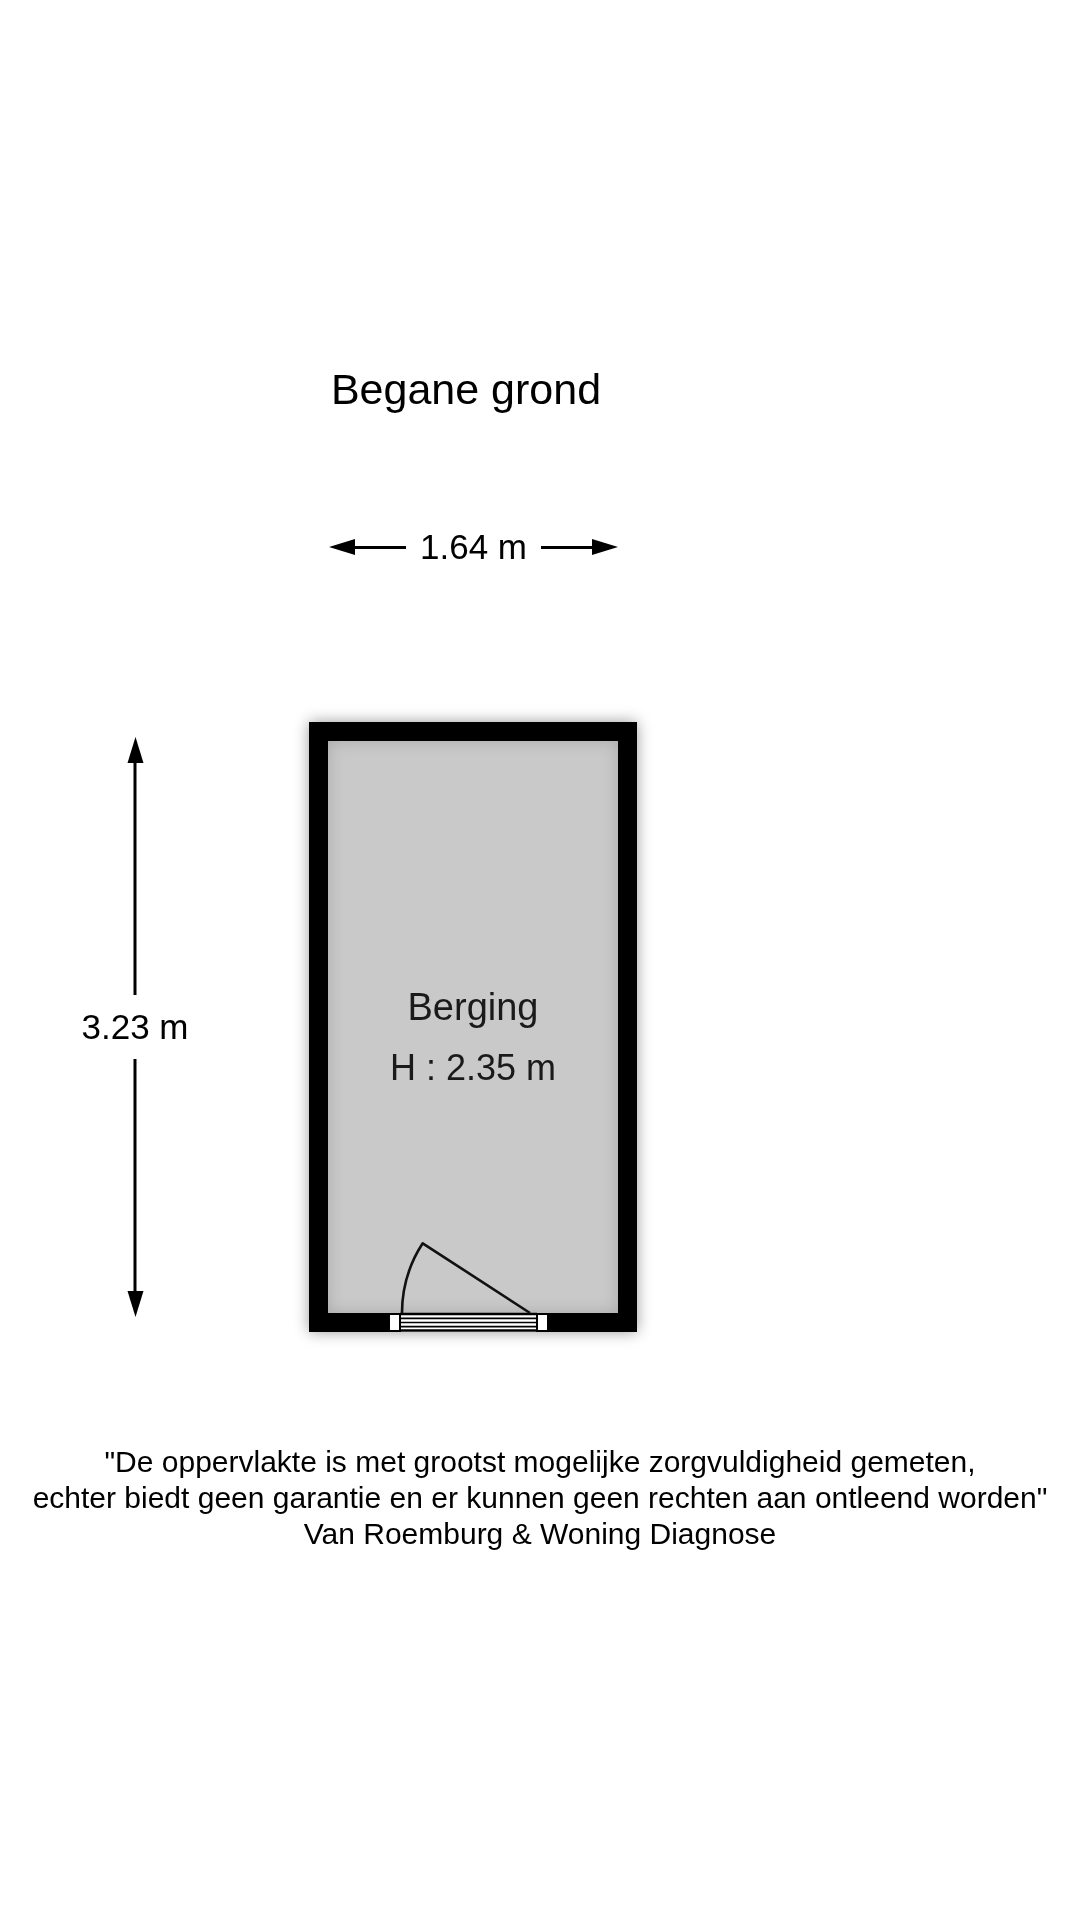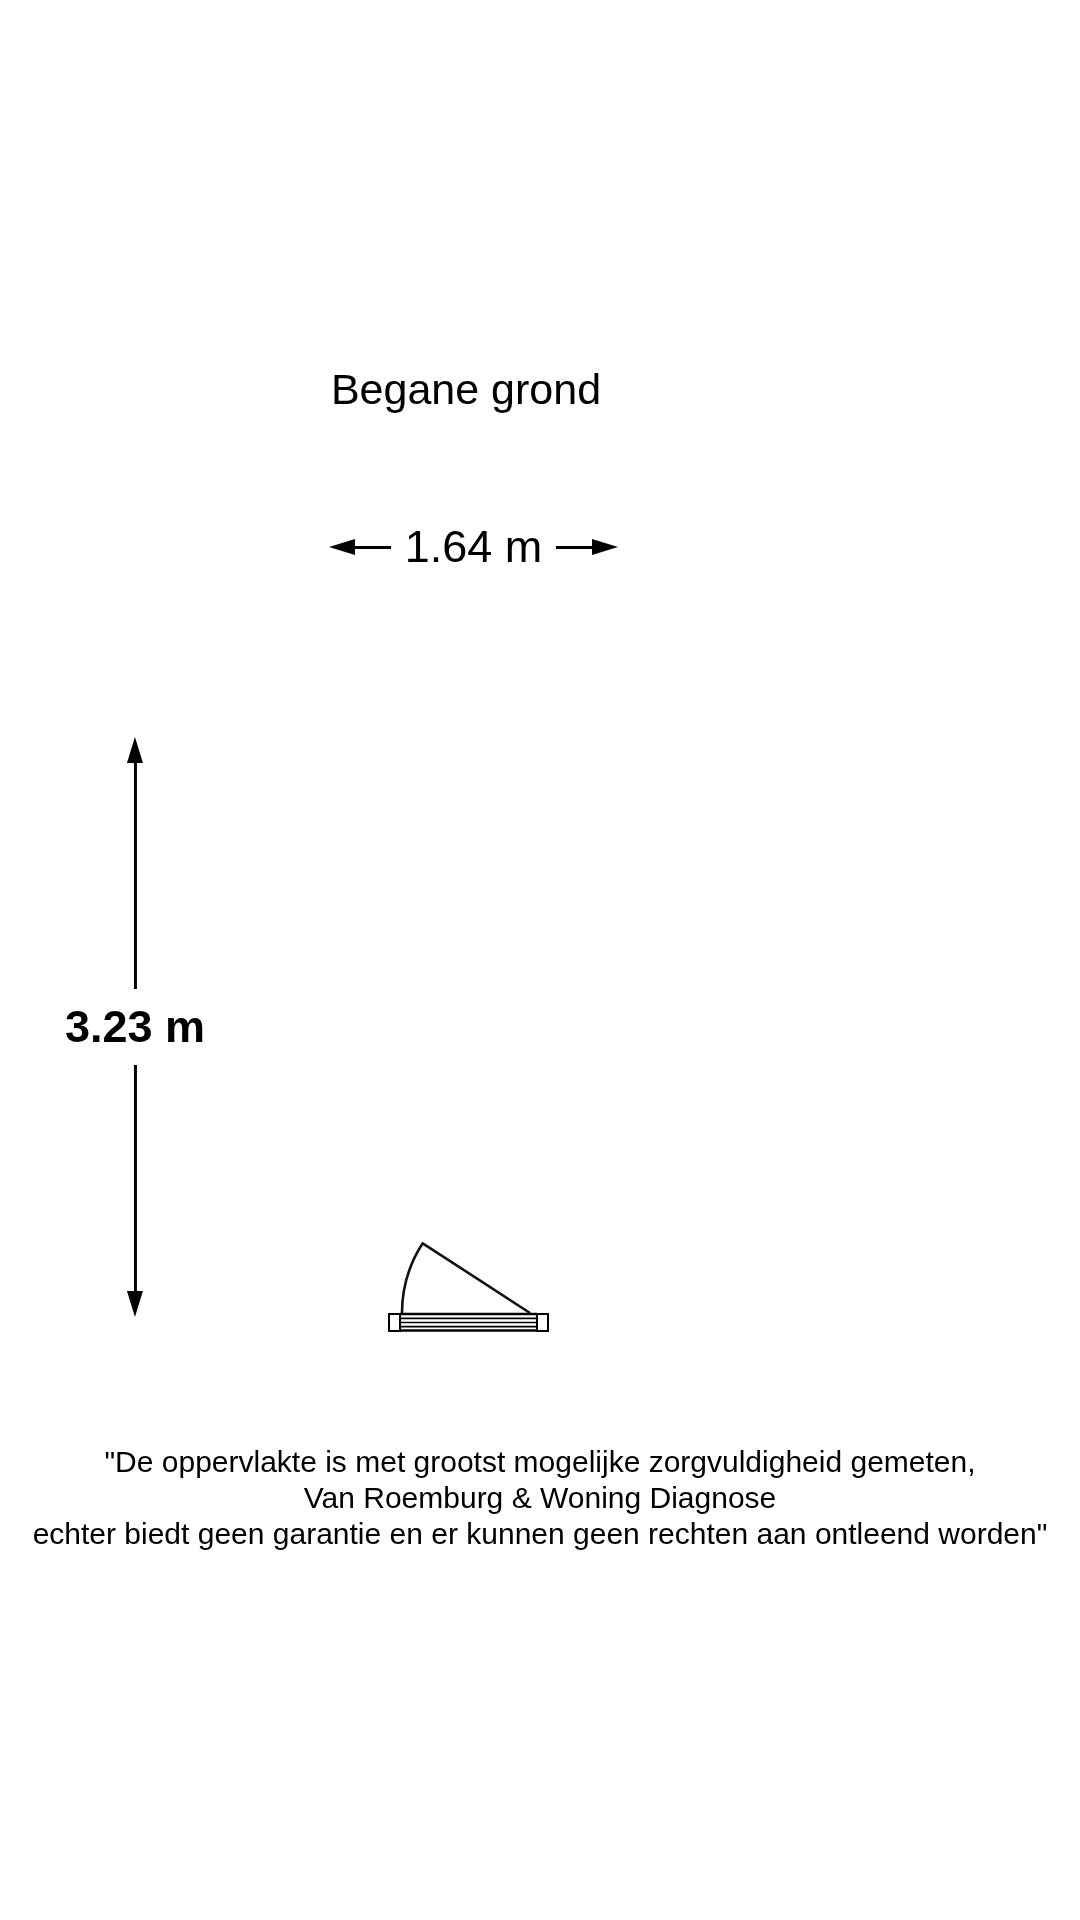--- a/index.html
+++ b/index.html
@@ -5,35 +5,35 @@
   html,body{margin:0;padding:0;background:#ffffff;}
   .page{
     position:relative;width:1080px;height:1628px;background:#ffffff;overflow:hidden;
     font-family:"Liberation Sans", sans-serif;color:#000;
   }
   .floor-title{
     position:absolute;left:466px;top:366px;transform:translateX(-50%);
     font-size:43px;line-height:1.1;color:#000;white-space:nowrap;
   }
   
-  .dim-label{font-size:45px;color:#000;white-space:nowrap;}
+  .dim-label{font-size:35px;color:#000;white-space:nowrap;}
   .dim-h{
     position:absolute;left:329px;top:547px;width:289px;transform:translateY(-50%);
     display:flex;align-items:center;
   }
   .dim-h .dim-label{padding:0 14px;}
   .hline{flex:1;height:3px;background:#000;}
   .tri{width:0;height:0;}
   .tri-left{border-top:8px solid transparent;border-bottom:8px solid transparent;border-right:26px solid #000;}
   .tri-right{border-top:8px solid transparent;border-bottom:8px solid transparent;border-left:26px solid #000;}
   .dim-v{
     position:absolute;left:135px;top:737px;height:580px;transform:translateX(-50%);
     display:flex;flex-direction:column;align-items:center;
   }
-  .dim-v .dim-label{padding:12px 0;font-weight:bold;}
+  .dim-v .dim-label{padding:12px 0;}
   .vline{flex:1;width:3px;background:#000;}
   .tri-up{border-left:8px solid transparent;border-right:8px solid transparent;border-bottom:26px solid #000;}
   .tri-down{border-left:8px solid transparent;border-right:8px solid transparent;border-top:26px solid #000;}
   
   .room{
     position:absolute;left:309px;top:722px;width:328px;height:610px;
     box-sizing:border-box;border:19px solid #000;background:#c9c9c9;
     box-shadow:0 0 14px rgba(0,0,0,0.40);
   }
   .room-inner-shade{position:absolute;inset:0;box-shadow:inset 0 0 16px rgba(0,0,0,0.16);}
@@ -66,36 +66,43 @@
   </div>
 
   <div class="dim-v">
     <span class="tri tri-up"></span>
     <span class="vline"></span>
     <span class="dim-label">3.23 m</span>
     <span class="vline"></span>
     <span class="tri tri-down"></span>
   </div>
 
+  <div class="room">
+    <div class="room-inner-shade"></div>
+    <div class="room-labels">
+      <div class="room-name">Berging</div>
+      <div class="room-height">H : 2.35 m</div>
+    </div>
+  </div>
 
   <svg class="door-svg" width="328" height="610" viewBox="0 0 328 610" xmlns="http://www.w3.org/2000/svg">
     <rect x="79" y="591" width="160" height="19" fill="#ffffff"></rect>
     <g stroke="#000000" stroke-width="2.5" fill="none">
       <line x1="91" y1="592" x2="228" y2="592"></line>
       <line x1="91" y1="608.5" x2="228" y2="608.5"></line>
     </g>
     <g stroke="#000000" stroke-width="1.6" fill="none">
       <line x1="91" y1="596.4" x2="228" y2="596.4"></line>
       <line x1="91" y1="600.5" x2="228" y2="600.5"></line>
       <line x1="91" y1="604.6" x2="228" y2="604.6"></line>
     </g>
     <rect x="80" y="592" width="11" height="17" fill="#ffffff" stroke="#000000" stroke-width="2"></rect>
     <rect x="228" y="592" width="11" height="17" fill="#ffffff" stroke="#000000" stroke-width="2"></rect>
     <path d="M 93 591 A 128 128 0 0 1 113.7 521.3 L 221 591" fill="none" stroke="#111111" stroke-width="2.6" stroke-linejoin="round"></path>
   </svg>
 
   <div class="disclaimer">
     <div>"De oppervlakte is met grootst mogelijke zorgvuldigheid gemeten,</div>
+    <div>echter biedt geen garantie en er kunnen geen rechten aan ontleend worden"</div>
     <div>Van Roemburg &amp; Woning Diagnose</div>
-    <div>echter biedt geen garantie en er kunnen geen rechten aan ontleend worden"</div>
   </div>
 
 </div>
 
 </body></html>

